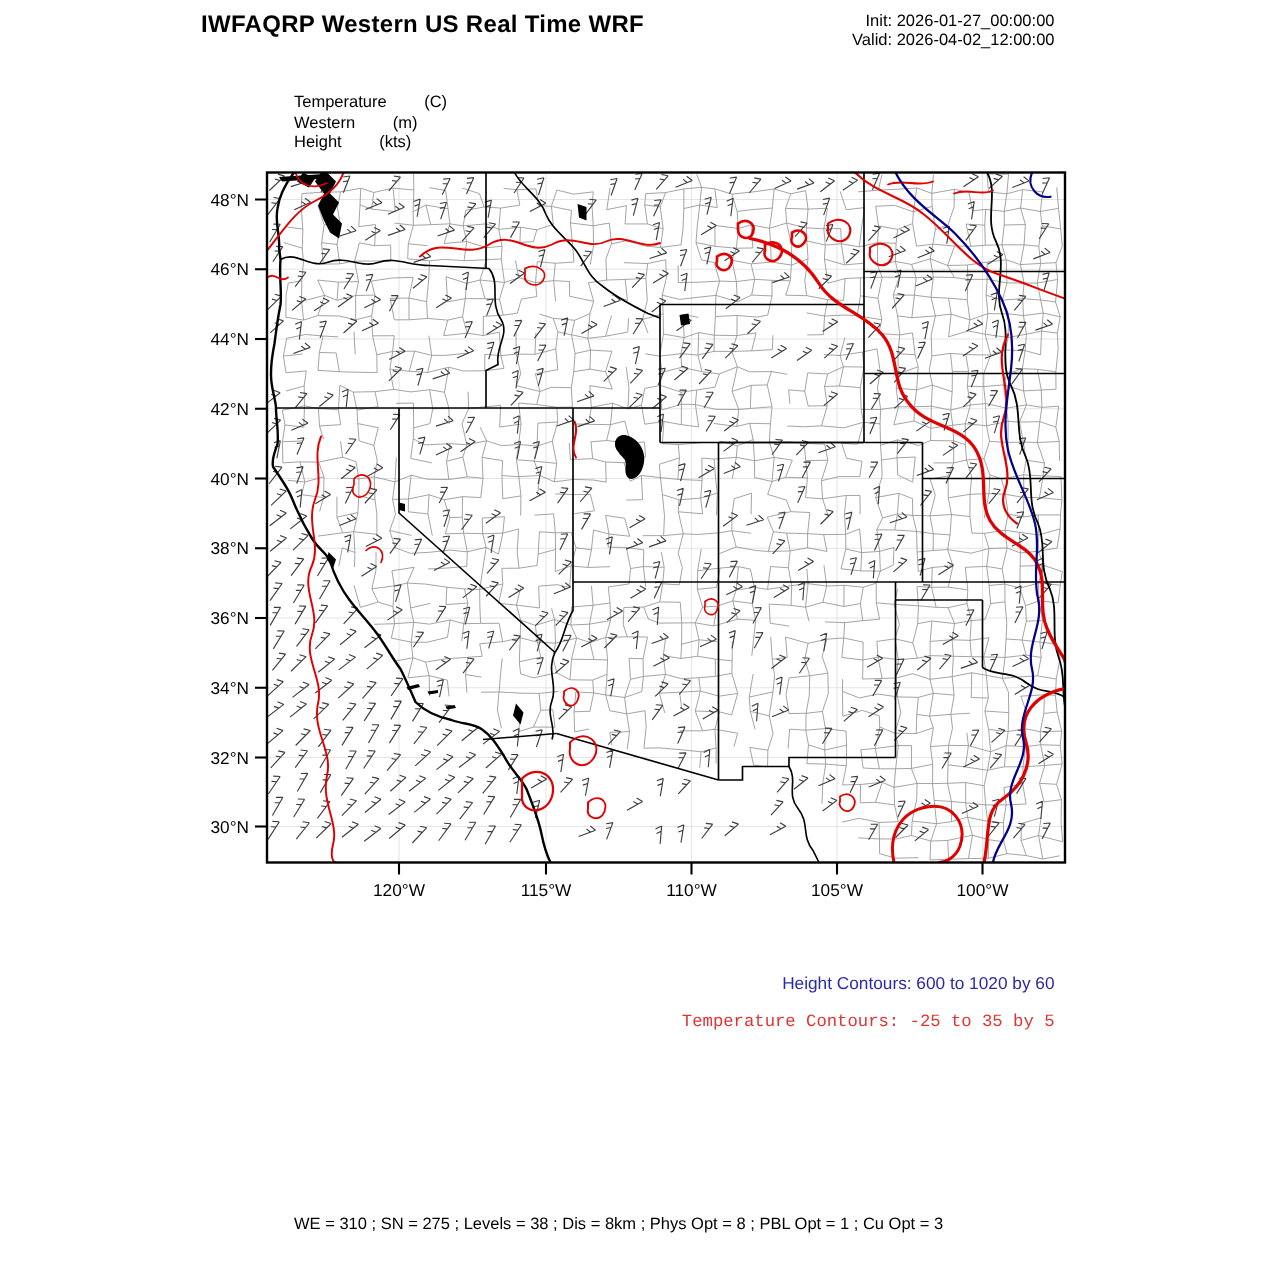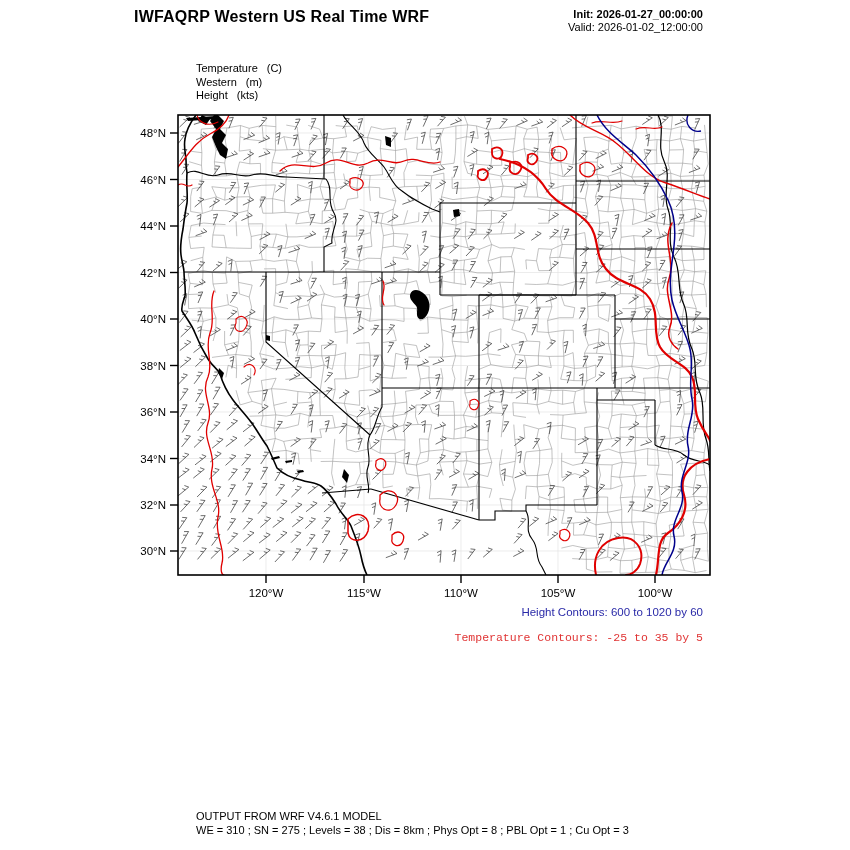--- a/index.html
+++ b/index.html
@@ -2,37 +2,37 @@
 <html><head>
 <meta charset="utf-8">
 <style>
   html,body{margin:0;padding:0;background:#fff;}
   body{width:850px;height:850px;position:relative;overflow:hidden;
        font-family:"Liberation Sans", sans-serif;color:#000;}
   .abs{position:absolute;}
   .title{left:134px;top:8px;width:400px;text-align:left;
          font-size:16px;font-weight:bold;letter-spacing:.2px;}
   .initblock{right:147px;top:8px;text-align:right;font-size:11px;line-height:13px;}
-  .initline{font-weight:bold;}
+  .initline{font-weight:normal;}
   .legend{left:196px;top:62px;font-size:11px;line-height:13.5px;}
-  .legend .name{display:inline-block;margin-right:9px;}
-  .note{font-size:11.5px;right:147px;}
+  .legend .name{display:inline-block;margin-right:25px;}
+  .note{font-size:11.5px;right:147px;margin-top:44px;}
   .note-height{top:606px;}
   .note-temp{top:631px;}
   .footer{left:196px;top:810px;font-size:11px;line-height:13.5px;}
   svg text{font-family:"Liberation Sans", sans-serif;font-size:11.5px;fill:#000;}
 </style>
 </head>
 <body>
 
 <div class="abs title">IWFAQRP Western US Real Time WRF</div>
 
 <div class="abs initblock">
   <div class="initline">Init: 2026-01-27_00:00:00</div>
-  <div>Valid: 2026-01-02_12:00:00</div>
+  <div>Valid: 2026-04-02_12:00:00</div>
 </div>
 
 <div class="abs legend">
   <div>
     <span class="name">Temperature</span><span>(C)</span>
   </div>
   <div>
     <span class="name">Western</span><span>(m)</span>
   </div>
   <div>
@@ -181,15 +181,14 @@
       <text x="418" y="492" text-anchor="middle">105°W</text>
       <line x1="515" y1="470" x2="515" y2="478" stroke="#000000" stroke-width="1.4"></line>
       <text x="515" y="492" text-anchor="middle">100°W</text>
     </g>
   </svg>
 
 <div class="abs note note-height" style="color: rgb(42, 42, 168);">Height Contours: 600 to 1020 by 60</div>
 <div class="abs note note-temp" style="color: rgb(224, 52, 52); font-family: Liberation Mono, monospace;">Temperature Contours: -25 to 35 by 5</div>
 
 <div class="abs footer">
-  <div>OUTPUT FROM WRF V4.6.1 MODEL</div>
   <div>WE = 310 ; SN = 275 ; Levels = 38 ; Dis = 8km ; Phys Opt = 8 ; PBL Opt = 1 ; Cu Opt = 3</div>
 </div>
 
 </body></html>

